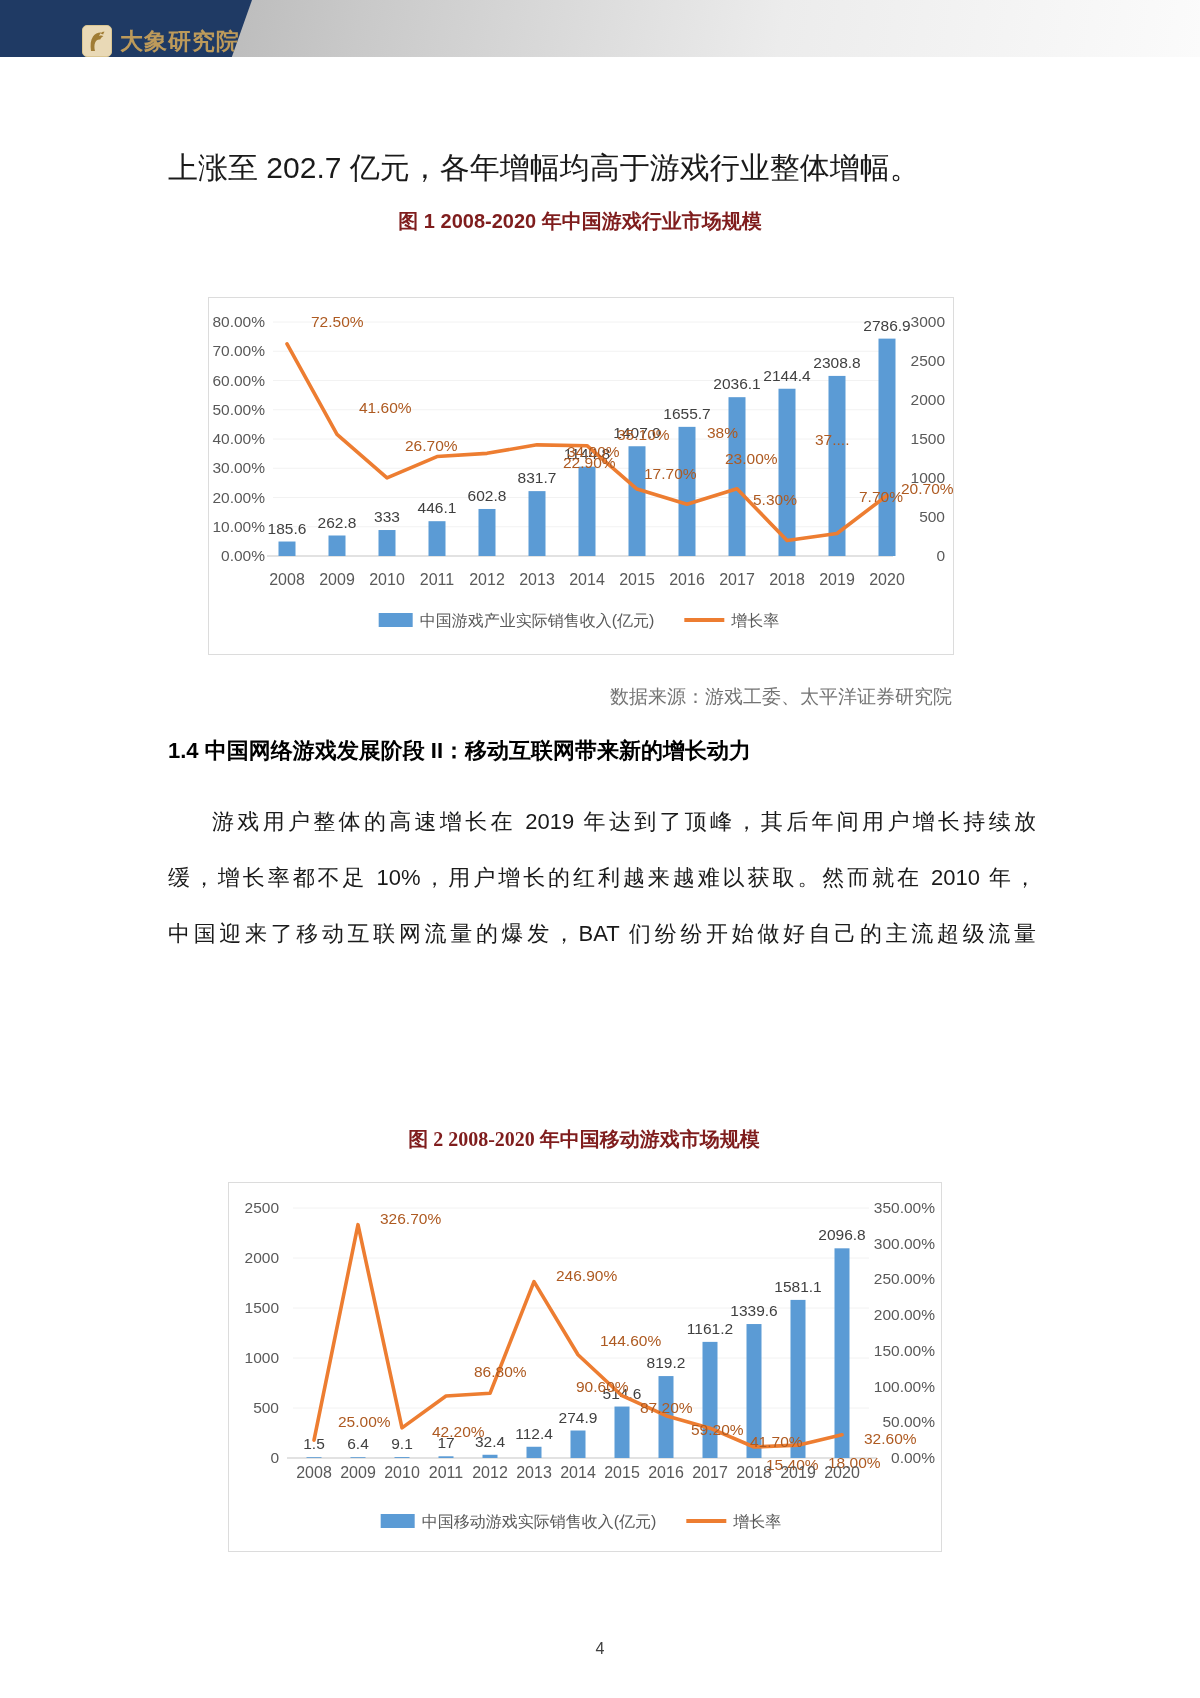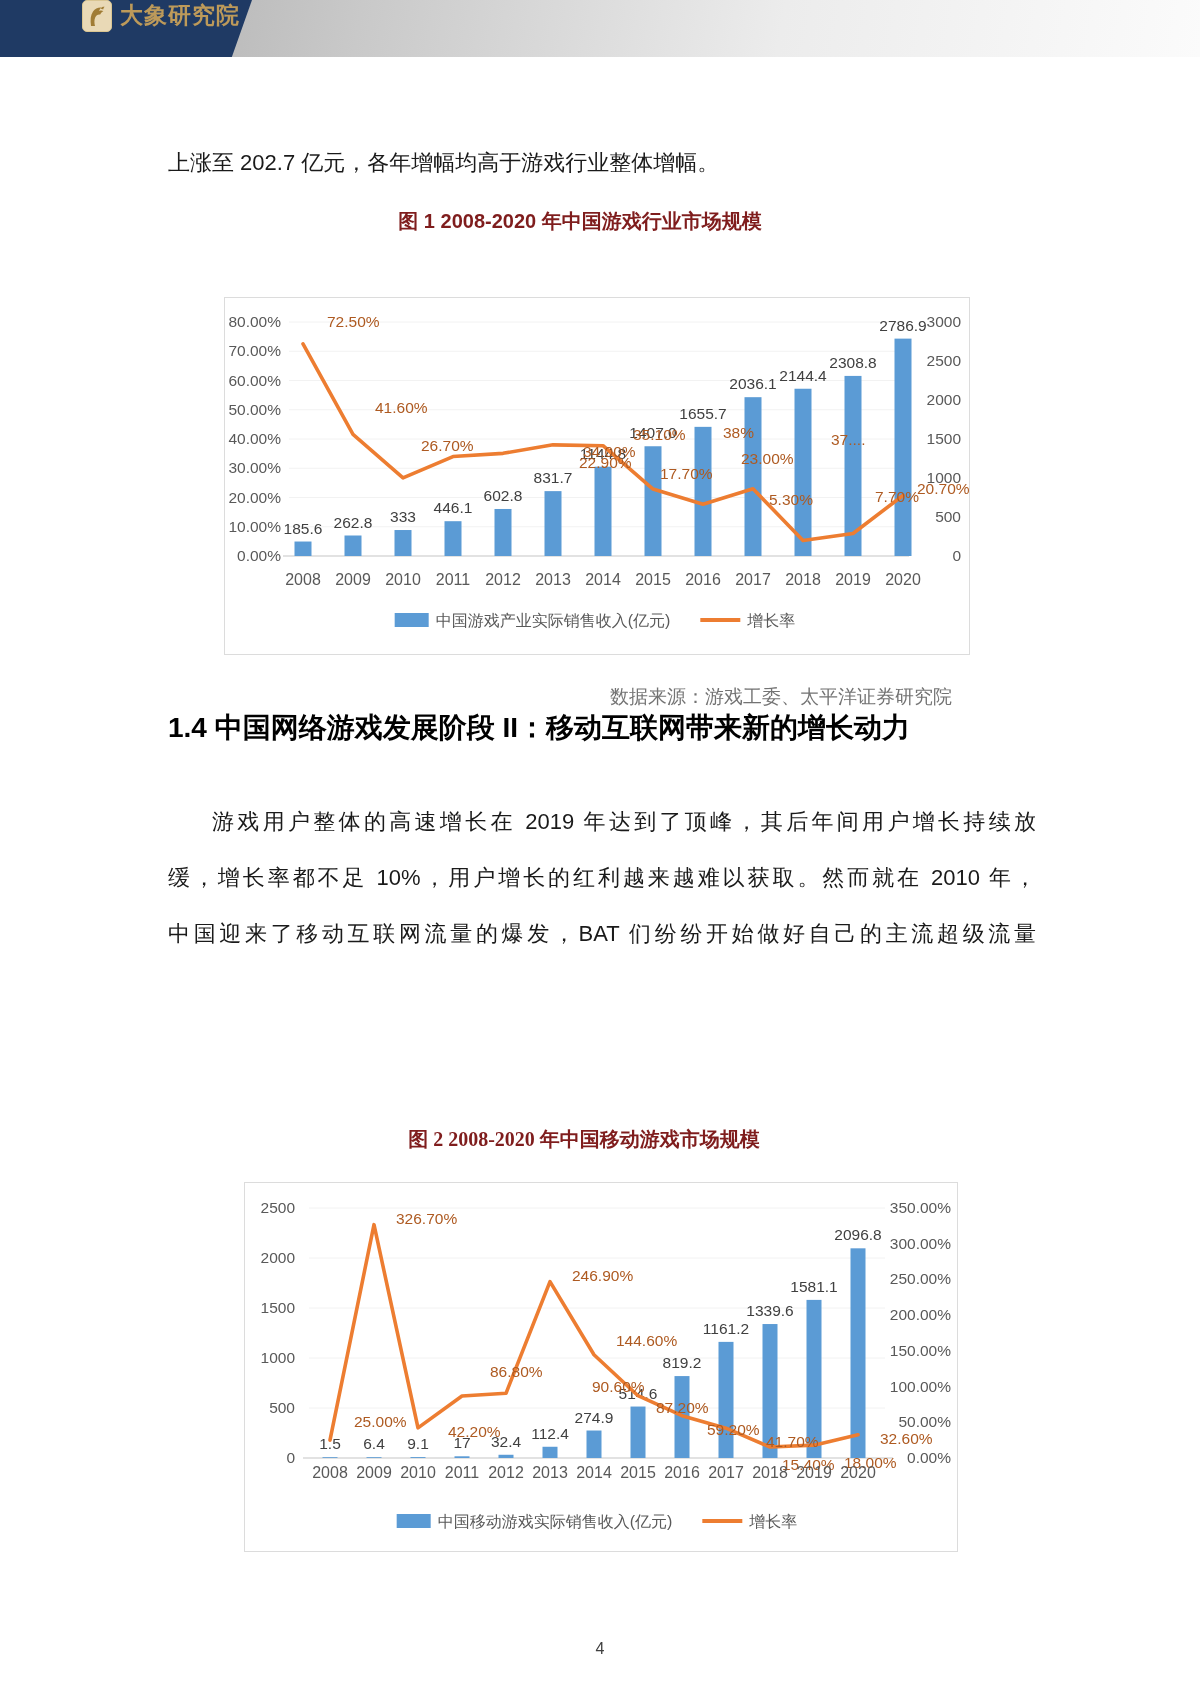--- a/index.html
+++ b/index.html
@@ -7,35 +7,35 @@
     position:relative; width:1200px; height:1698px; background:#ffffff;
     font-family:"Liberation Sans","DejaVu Sans",sans-serif; color:#262626;
     overflow:hidden;
   }
   
   .band { position:absolute; top:0; left:0; width:1200px; height:57px; }
   .band-gray { position:absolute; top:0; left:0; right:0; bottom:0;
     background:linear-gradient(100deg,#a6a6a6 0%,#c9c9c9 30%,#ececec 65%,#fbfbfb 100%); }
   .band-navy { position:absolute; top:0; left:0; width:252px; height:57px;
     background:#1F3A64; clip-path:polygon(0 0,100% 0,92% 100%,0 100%);
-    display:flex; align-items:flex-start; padding-left:82px; box-sizing:border-box; }
+    display:flex; align-items:flex-end; padding-left:82px; box-sizing:border-box; }
   .logo { width:30px; height:32px; margin-right:8px; flex:0 0 auto; }
   .brand { font-family:"Liberation Serif","DejaVu Serif",serif; color:#BD9A5A;
     font-size:23px; font-weight:bold; letter-spacing:1px; white-space:nowrap; }
   
-  .intro { position:absolute; left:168px; top:148px; font-size:22px; color:#1a1a1a; }
+  .intro { position:absolute; left:168px; top:148px; font-size:30px; color:#1a1a1a; }
   .fig-title { position:absolute; font-size:20px; font-weight:bold; color:#7f1d1d; text-align:center; }
   .fig-title.one { left:208px; width:744px; top:208px; }
   .fig-title.two { left:228px; width:712px; top:1126px;font-family:Liberation Serif, serif; }
-  .chartbox { position:absolute; background:#fff; border:1px solid #dcdcdc;margin-left:16px; }
+  .chartbox { position:absolute; background:#fff; border:1px solid #dcdcdc; }
   .chartbox.one { left:208px; top:297px; width:744px; height:356px; }
   .chartbox.two { left:228px; top:1182px; width:712px; height:368px; }
   .source { position:absolute; left:208px; width:744px; top:684px; text-align:right;
     font-size:19px; color:#737373; }
-  .heading { position:absolute; left:168px; top:709px; font-size:28px; font-weight:bold; color:#000; }
+  .heading { position:absolute; left:168px; top:736px; font-size:22px; font-weight:bold; color:#000; }
   .para { position:absolute; left:168px; top:794px; width:868px; font-size:22px; color:#1a1a1a; }
   .pline { line-height:56px; height:56px; white-space:nowrap; }
   .pline.jst { white-space:normal; text-align:justify; text-align-last:justify; }
   .pline.first { text-indent:2em; }
   .pageno { position:absolute; left:0; top:1640px; width:1200px; text-align:center;
     font-size:16px; color:#404040; }
   svg text { font-family:"Liberation Sans","DejaVu Sans",sans-serif; }
 </style>
 </head>
 <body>

